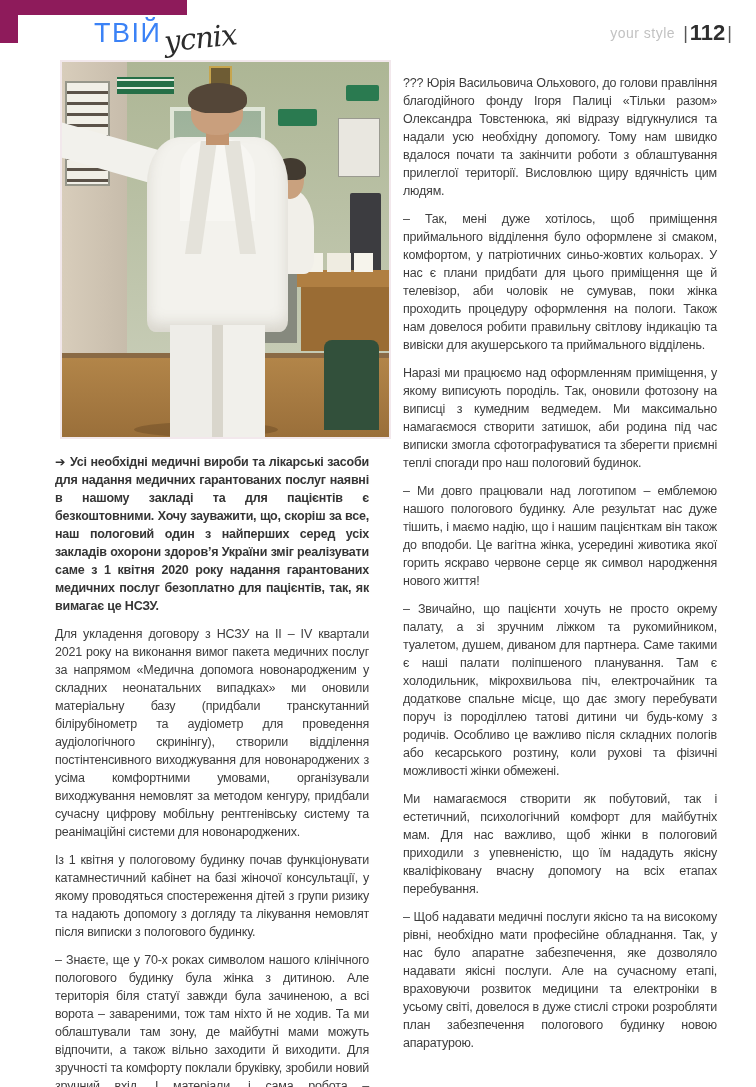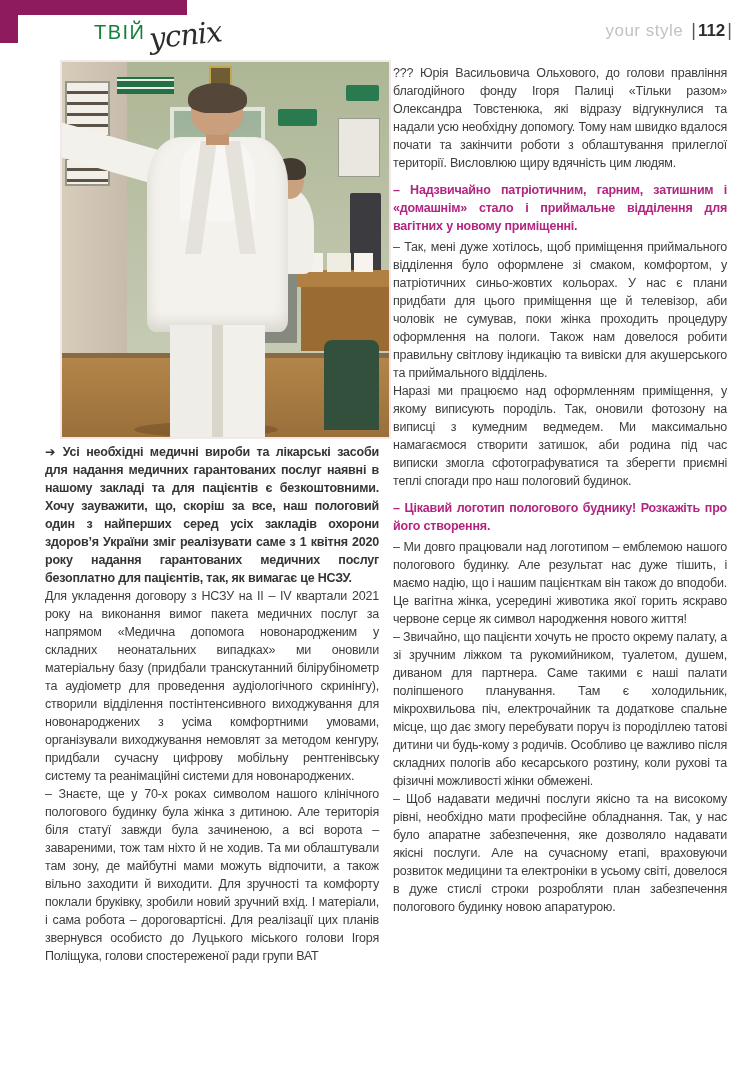--- a/index.html
+++ b/index.html
@@ -3,28 +3,28 @@
 <meta charset="utf-8">
 <style>
   html,body{margin:0;padding:0;background:#ffffff;}
   .page{position:relative;width:756px;height:1087px;background:#ffffff;overflow:hidden;
         font-family:"Liberation Sans",sans-serif;color:#3d3d3d;}
 
   
   .corner-h{position:absolute;left:0;top:0;width:187px;height:15px;background:#8e1b5b;}
   .corner-v{position:absolute;left:0;top:0;width:18px;height:43px;background:#8e1b5b;}
   .logo{position:absolute;left:94px;top:18px;white-space:nowrap;}
-  .logo-main{font-size:20px;color:#15803d;letter-spacing:1.5px;font-weight:400;}
+  .logo-main{font-size:27px;color:#3b82f6;letter-spacing:1.5px;font-weight:400;}
   .logo-script{display:inline-block;font-family:"DejaVu Serif",serif;font-style:italic;
                font-size:29px;color:#2c2c2c;letter-spacing:-1px;transform:rotate(-6deg);
                margin-left:3px;vertical-align:-6px;}
   .tagline{position:absolute;right:24px;top:20px;display:flex;align-items:center;}
-  .tagline-label{font-size:17px;color:#c2c2c2;letter-spacing:0.5px;margin-right:8px;}
+  .tagline-label{font-size:14px;color:#c2c2c2;letter-spacing:0.5px;margin-right:8px;}
   .tagline-bar{font-size:18px;color:#555;font-weight:400;}
-  .tagline-num{font-size:17px;color:#2e2e2e;font-weight:bold;margin:0 2px;}
+  .tagline-num{font-size:22px;color:#2e2e2e;font-weight:bold;margin:0 2px;}
 
   
   .photo{position:absolute;left:62px;top:62px;width:327px;height:375px;overflow:hidden;
          outline:2px solid #f2e8ec;background:#c2c6ad;}
   .photo *{position:absolute;}
   .wall-left{left:0;top:0;width:20%;height:82%;background:linear-gradient(90deg,#d8cdbb,#c7bcab);}
   .wall-back{left:20%;top:0;width:80%;height:82%;background:linear-gradient(180deg,#adb695,#c7ccb6);}
   .floor{left:0;bottom:0;width:100%;height:21%;background:linear-gradient(180deg,#b28549,#9a6f3a);}
   .baseboard{left:0;bottom:20%;width:100%;height:2.5%;background:#8a6a45;}
   .board{left:1%;top:5%;width:12.5%;height:27%;background:#f1efe7;border:2px solid #96968a;
@@ -60,21 +60,21 @@
   .coat-lapel-r{left:52%;top:21%;width:5%;height:30%;background:#e4e2da;transform:skewX(8deg);}
   .arm{left:-12%;top:19%;width:45%;height:9%;background:#f2f1ec;border-radius:12px;transform:rotate(16deg);}
   .man-pants{left:33%;top:70%;width:29%;height:30%;
              background:linear-gradient(90deg,#eeede8 0 44%,#d9d6cc 44% 56%,#f1f0eb 56% 100%);}
 
   
   .col{position:absolute;width:334px;font-size:12.5px;line-height:18px;text-align:justify;
        letter-spacing:-0.2px;color:#3d3d3d;}
   .col-left{left:45px;top:443px;}
   .col-right{left:393px;top:64px;}
-  .block{margin:0;}
+  .block{margin:10px;}
   .lead{font-weight:bold;color:#353535;}
   .question{color:#b22580;font-weight:bold;margin:9px 0 3px;}
   .arrow{font-family:"DejaVu Sans",sans-serif;color:#2f2f2f;font-weight:bold;}
 </style>
 </head>
 <body>
 
 <div class="page">
 
   <div class="corner-h"></div>
@@ -123,26 +123,26 @@
     <div class="coat-lapel-r"></div>
     <div class="man-pants"></div>
     <div class="man-neck"></div>
     <div class="man-face"></div>
     <div class="man-hair"></div>
   </div>
 
   <div class="col col-left">
       <p class="block lead"><span class="arrow">➔ </span>Усі необхідні медичні вироби та лікарські засоби для надання медичних гарантованих послуг наявні в нашому закладі та для пацієнтів є безкоштовними. Хочу зауважити, що, скоріш за все, наш пологовий один з найперших серед усіх закладів охорони здоров’я України зміг реалізувати саме з 1 квітня 2020 року надання гарантованих медичних послуг безоплатно для пацієнтів, так, як вимагає це НСЗУ.</p>
       <p class="block body">Для укладення договору з НСЗУ на II – IV квартали 2021 року на виконання вимог пакета медичних послуг за напрямом «Медична допомога новонародженим у складних неонатальних випадках» ми оновили матеріальну базу (придбали транскутанний білірубінометр та аудіометр для проведення аудіологічного скринінгу), створили відділення постінтенсивного виходжування для новонароджених з усіма комфортними умовами, організували виходжування немовлят за методом кенгуру, придбали сучасну цифрову мобільну рентгенівську систему та реанімаційні системи для новонароджених.</p>
+      <p class="block body">Із 1 квітня у пологовому будинку почав функціонувати катамнестичний кабінет на базі жіночої консультації, у якому проводяться спостереження дітей з групи ризику та надають допомогу з догляду та лікування немовлят після виписки з пологового будинку.</p>
       <p class="block body">– Знаєте, ще у 70-х роках символом нашого клінічного пологового будинку була жінка з дитиною. Але територія біля статуї завжди була зачиненою, а всі ворота – завареними, тож там ніхто й не ходив. Та ми облаштували там зону, де майбутні мами можуть відпочити, а також вільно заходити й виходити. Для зручності та комфорту поклали бруківку, зробили новий зручний вхід. І матеріали, і сама робота – дороговартісні. Для реалізації цих планів звернувся особисто до Луцького міського голови Ігоря Поліщука, голови спостереженої ради групи ВАТ</p>
     </div>
   <div class="col col-right">
       <p class="block body">??? Юрія Васильовича Ольхового, до голови правління благодійного фонду Ігоря Палиці «Тільки разом» Олександра Товстенюка, які відразу відгукнулися та надали усю необхідну допомогу. Тому нам швидко вдалося почати та закінчити роботи з облаштування прилеглої території. Висловлюю щиру вдячність цим людям.</p>
-      <p class="block question">– Надзвичайно патріотичним, гарним, затишним і «домашнім» стало і приймальне відділення для вагітних у новому приміщенні.</p>
       <p class="block body">– Так, мені дуже хотілось, щоб приміщення приймального відділення було оформлене зі смаком, комфортом, у патріотичних синьо-жовтих кольорах. У нас є плани придбати для цього приміщення ще й телевізор, аби чоловік не сумував, поки жінка проходить процедуру оформлення на пологи. Також нам довелося робити правильну світлову індикацію та вивіски для акушерського та приймального відділень.</p>
       <p class="block body">Наразі ми працюємо над оформленням приміщення, у якому виписують породіль. Так, оновили фотозону на виписці з кумедним ведмедем. Ми максимально намагаємося створити затишок, аби родина під час виписки змогла сфотографуватися та зберегти приємні теплі спогади про наш пологовий будинок.</p>
-      <p class="block question">– Цікавий логотип пологового буднику! Розкажіть про його створення.</p>
       <p class="block body">– Ми довго працювали над логотипом – емблемою нашого пологового будинку. Але результат нас дуже тішить, і маємо надію, що і нашим пацієнткам він також до вподоби. Це вагітна жінка, усередині животика якої горить яскраво червоне серце як символ народження нового життя!</p>
       <p class="block body">– Звичайно, що пацієнти хочуть не просто окрему палату, а зі зручним ліжком та рукомийником, туалетом, душем, диваном для партнера. Саме такими є наші палати поліпшеного планування. Там є холодильник, мікрохвильова піч, електрочайник та додаткове спальне місце, що дає змогу перебувати поруч із породіллею татові дитини чи будь-кому з родичів. Особливо це важливо після складних пологів або кесарського розтину, коли рухові та фізичні можливості жінки обмежені.</p>
+      <p class="block body">Ми намагаємося створити як побутовий, так і естетичний, психологічний комфорт для майбутніх мам. Для нас важливо, щоб жінки в пологовий приходили з упевненістю, що їм нададуть якісну кваліфіковану вчасну допомогу на всіх етапах перебування.</p>
       <p class="block body">– Щоб надавати медичні послуги якісно та на високому рівні, необхідно мати професійне обладнання. Так, у нас було апаратне забезпечення, яке дозволяло надавати якісні послуги. Але на сучасному етапі, враховуючи розвиток медицини та електроніки в усьому світі, довелося в дуже стислі строки розробляти план забезпечення пологового будинку новою апаратурою.</p>
     </div>
 
 </div>
 
 </body></html>

